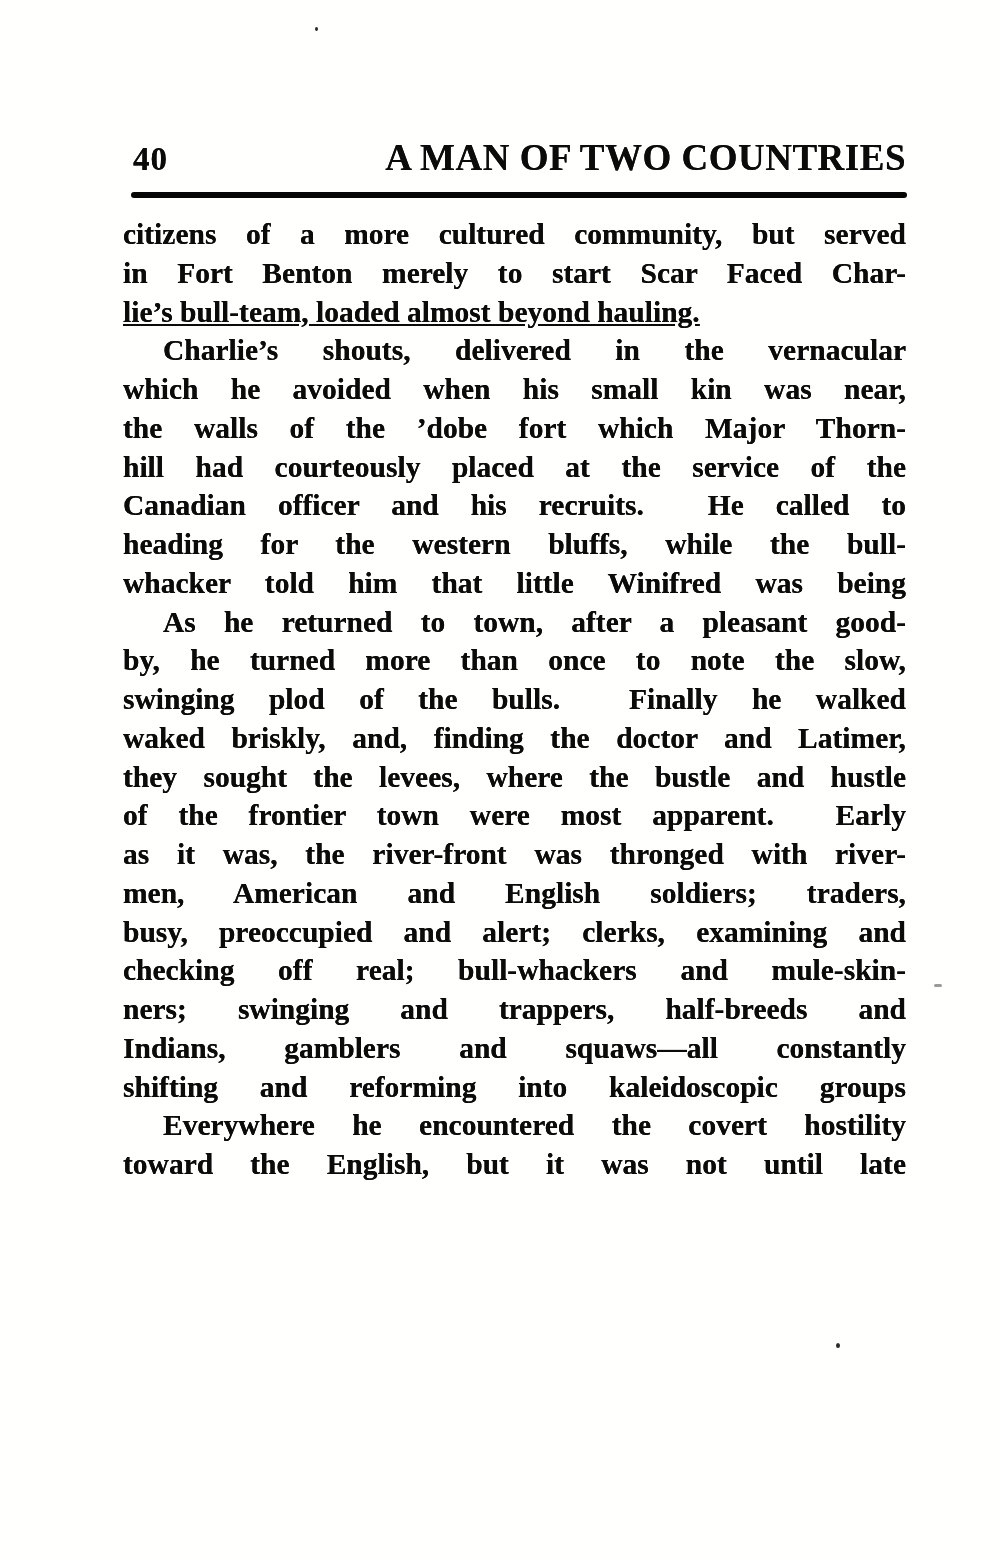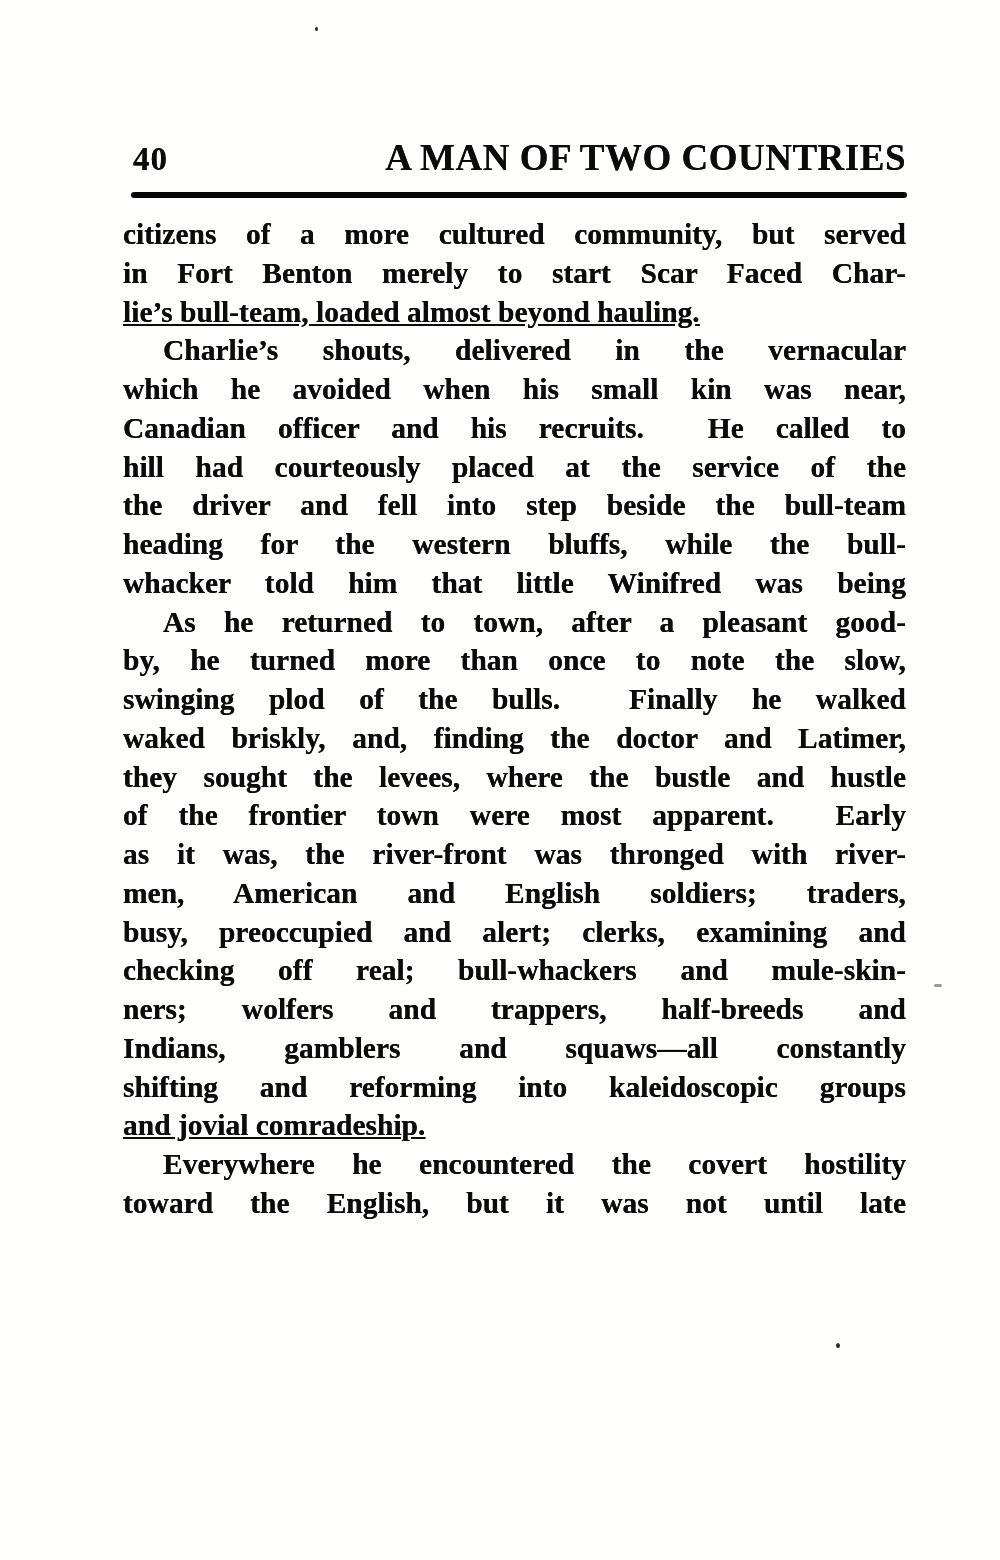--- a/index.html
+++ b/index.html
@@ -75,38 +75,37 @@
     <span class="folio">40</span>
     <span class="head-title">A MAN OF TWO COUNTRIES</span>
   </div>
   <div class="head-rule"></div>
   <div class="text-block">
       <div class="line">citizens of a more cultured community, but served</div>
       <div class="line">in Fort Benton merely to start Scar Faced Char-</div>
       <div class="line unjustified">lie’s bull-team, loaded almost beyond hauling.</div>
       <div class="line indent">Charlie’s shouts, delivered in the vernacular</div>
       <div class="line">which he avoided when his small kin was near,</div>
+      <div class="line">the walls of the ’dobe fort which Major Thorn-</div>
+      <div class="line">hill had courteously placed at the service of the</div>
       <div class="line">Canadian officer and his recruits.&nbsp; He called to</div>
-      <div class="line">hill had courteously placed at the service of the</div>
-      <div class="line">the driver and fell into step beside the bull-team</div>
       <div class="line">heading for the western bluffs, while the bull-</div>
       <div class="line">whacker told him that little Winifred was being</div>
       <div class="line indent">As he returned to town, after a pleasant good-</div>
       <div class="line">by, he turned more than once to note the slow,</div>
       <div class="line">swinging plod of the bulls.&nbsp; Finally he walked</div>
       <div class="line">waked briskly, and, finding the doctor and Latimer,</div>
       <div class="line">they sought the levees, where the bustle and hustle</div>
       <div class="line">of the frontier town were most apparent.&nbsp; Early</div>
       <div class="line">as it was, the river-front was thronged with river-</div>
       <div class="line">men, American and English soldiers; traders,</div>
       <div class="line">busy, preoccupied and alert; clerks, examining and</div>
       <div class="line">checking off real; bull-whackers and mule-skin-</div>
-      <div class="line">ners; wolfers and trappers, half-breeds and</div>
+      <div class="line">ners; swinging and trappers, half-breeds and</div>
       <div class="line">Indians, gamblers and squaws—all constantly</div>
       <div class="line">shifting and reforming into kaleidoscopic groups</div>
-      <div class="line unjustified">and jovial comradeship.</div>
       <div class="line indent">Everywhere he encountered the covert hostility</div>
       <div class="line">toward the English, but it was not until late</div>
     </div>
   <div class="speck s1"></div>
   <div class="speck s2"></div>
   <div class="speck s3"></div>
 </div>
 
 </body></html>

